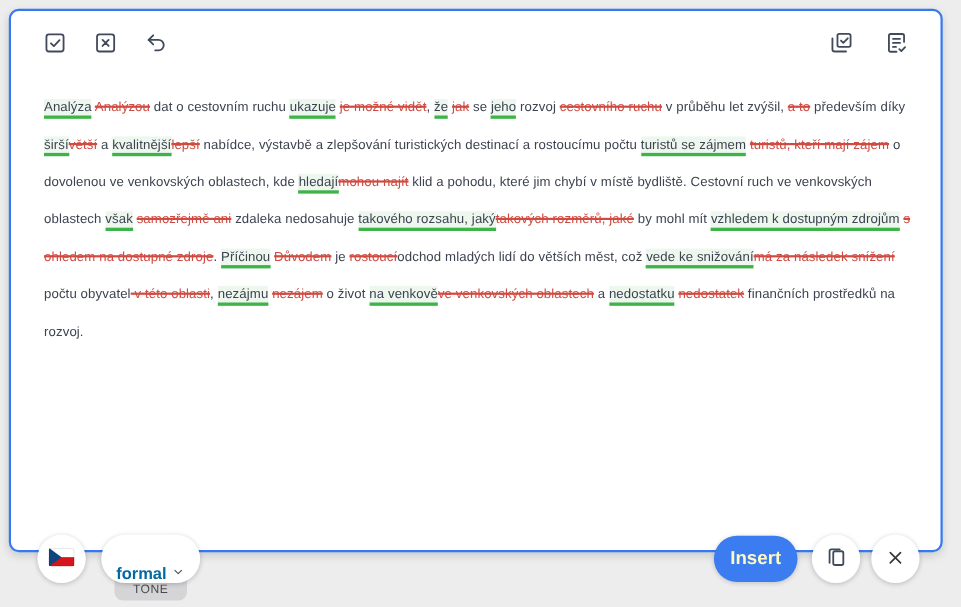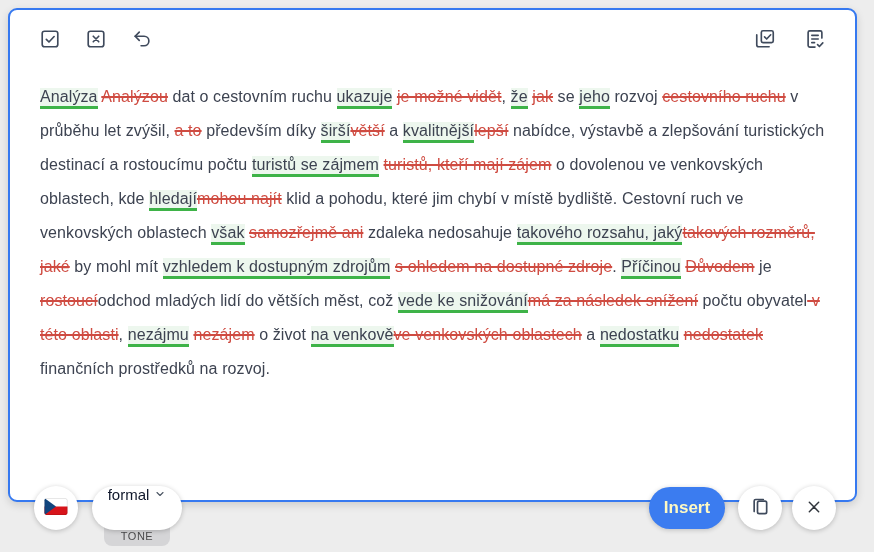--- a/index.html
+++ b/index.html
@@ -12,21 +12,21 @@
   }
 
   .toolbar { position:absolute; left:28px; top:16px; right:28px; height:28px; display:flex; align-items:center; }
   .tb-left { display:flex; gap:22px; }
   .tb-right { margin-left:auto; display:flex; gap:26px; }
   .icon-btn { width:24px; height:24px; display:flex; align-items:center; justify-content:center; cursor:pointer; color:#3f4a5c; background:none; border:none; }
   .icon-btn svg { width:22px; height:22px; stroke:#3f4a5c; fill:none; stroke-width:1.8; stroke-linecap:round; stroke-linejoin:round; }
 
   .text-area {
     position:absolute; left:30px; top:70px; width:800px;
-    font-size:16px; line-height:34px; color:#3d4351; letter-spacing:0.1px;
+    font-size:12px; line-height:34px; color:#3d4351; letter-spacing:0.1px;
   }
   .seg-ins { background:#edf7ee; border-bottom:3px solid #3eb348; padding-bottom:1px; }
   .seg-del { color:#cf4b41; text-decoration:line-through; text-decoration-thickness:2px; }
 
   .circle-btn {
     position:absolute; width:44px; height:44px; border-radius:50%;
     background:#ffffff; border:none; box-shadow:0 1px 5px rgba(0,0,0,0.22);
     display:flex; align-items:center; justify-content:center; cursor:pointer;
   }
   .flag-btn { left:34px; top:486px; }
@@ -35,23 +35,24 @@
   .tone-wrap { position:absolute; left:92px; top:486px; width:90px; height:60px; }
   .tone-badge {
     position:absolute; left:50%; transform:translateX(-50%); top:28px;
     width:66px; height:32px; background:#d5d5d7; border-radius:8px;
     display:flex; align-items:flex-end; justify-content:center; padding-bottom:4px;
     font-size:11px; letter-spacing:0.5px; color:#4b4b4d; z-index:1;
   }
   .tone-pill {
     position:absolute; left:0; top:0; width:90px; height:44px; border-radius:22px;
     background:#ffffff; border:none; box-shadow:0 1px 5px rgba(0,0,0,0.22);
-    display:flex; align-items:flex-start; justify-content:center; gap:5px;
-    font-size:15px; color:#0f172a; cursor:pointer; z-index:2;
+    display:flex; align-items:flex-end; justify-content:center; gap:5px;
+    font-size:15px; color:#0369a1; cursor:pointer; z-index:2;
     font-family:"Liberation Sans", sans-serif;
+    font-weight:bold;
   }
   .tone-pill svg { width:12px; height:12px; stroke:#4b5563; fill:none; stroke-width:2.2; stroke-linecap:round; stroke-linejoin:round; }
 
   .insert-btn {
     position:absolute; left:649px; top:487px; width:76px; height:42px;
     border-radius:21px; background:#3b7cf0; border:none; color:#fef9c3;
     font-size:17px; font-weight:600; cursor:pointer; box-shadow:0 1px 5px rgba(0,0,0,0.2);
     font-family:"Liberation Sans", sans-serif;
   }
   .copy-btn  { left:738px; top:486px; }

